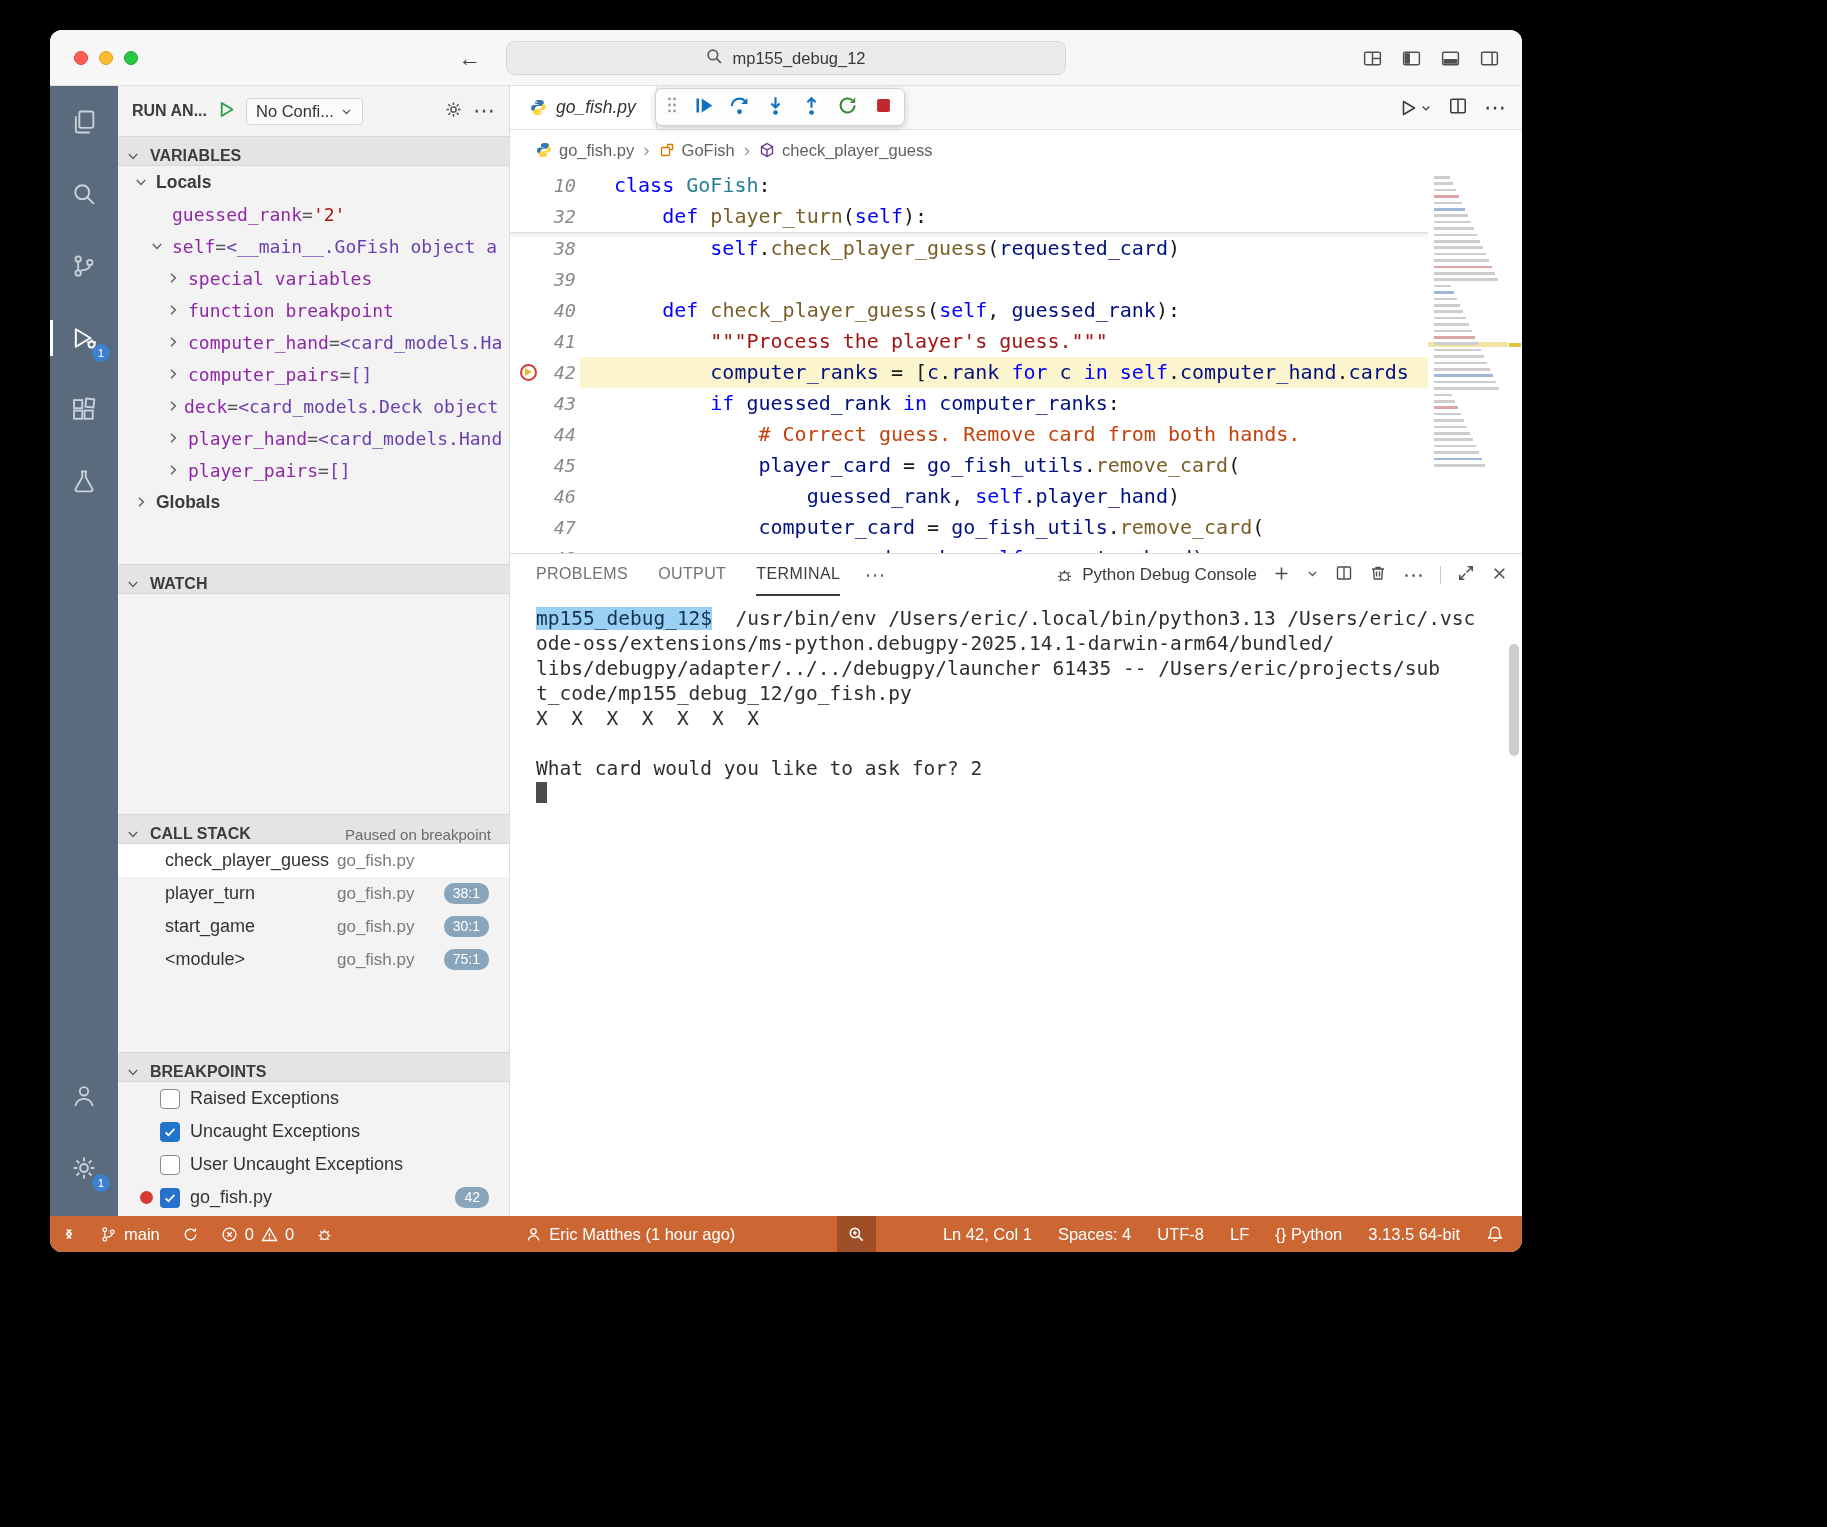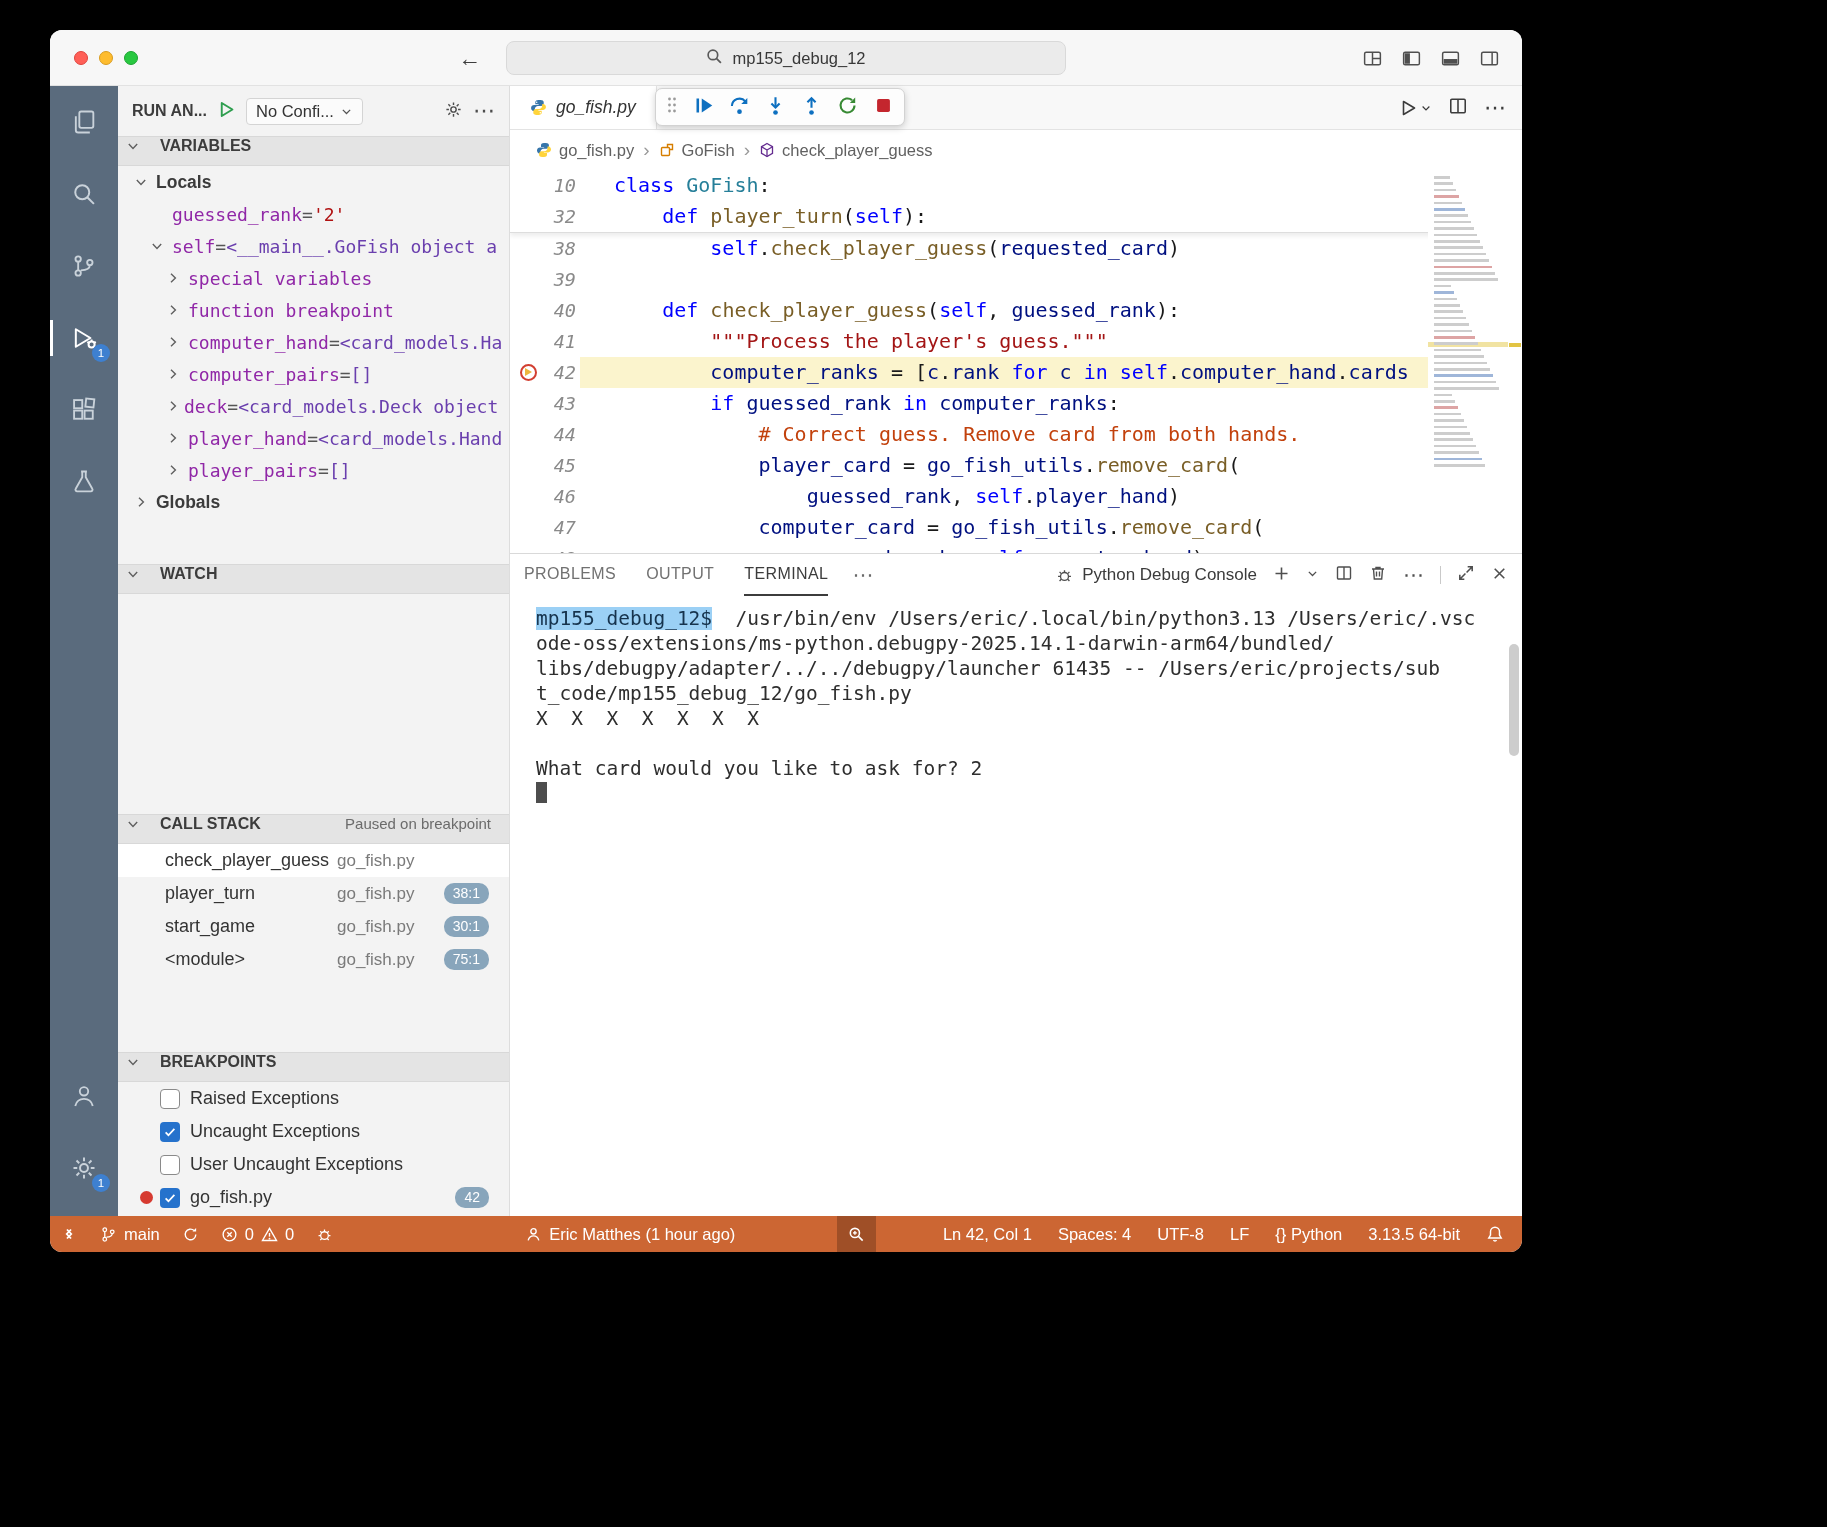--- a/index.html
+++ b/index.html
@@ -39,21 +39,21 @@
     width:18px; height:18px; font-size:11.5px; display:flex; align-items:center; justify-content:center; }
 
   
   .sidebar { width:392px; background:#f3f3f3; border-right:1px solid #ddd; display:flex; flex-direction:column; overflow:hidden; }
   .run-header { flex:0 0 50px; display:flex; align-items:center; padding:0 14px; gap:10px; }
   .run-title { font-size:16px; font-weight:700; color:#3c3c3c; white-space:nowrap; }
   .run-config { display:flex; align-items:center; gap:6px; font-size:16.5px; color:#333;
     border:1px solid #d4d4d4; border-radius:4px; background:#fbfbfb; padding:3px 9px; }
   .run-spacer { flex:1; }
   .sec-head { flex:0 0 30px; background:#e4e4e4; border-top:1px solid #d8d8d8; border-bottom:1px solid #d8d8d8;
-    display:flex; align-items:flex-start; padding:0 6px; gap:18px; font-size:16px; font-weight:700; color:#3c3c3c; }
+    display:flex; align-items:flex-end; padding:0 6px; gap:8px; font-size:16px; font-weight:700; color:#3c3c3c; }
   .sec-head .right { margin-left:auto; font-weight:400; font-size:15px; color:#6b6b6b; padding-right:12px; }
   .chev { width:18px; height:18px; display:inline-flex; align-items:center; justify-content:center; flex:0 0 18px; }
   .chev.down svg { transform:rotate(90deg); }
   .chev.none { visibility:hidden; }
 
   .tree-row { height:32px; display:flex; align-items:center; white-space:nowrap; overflow:hidden;
     font-family:"DejaVu Sans Mono",monospace; font-size:18px; }
   .tree-row .scope-name { font-family:"Liberation Sans",sans-serif; font-weight:700; font-size:17.5px; color:#3b3b3b; }
   .v-name { color:#9027a7; }
   .v-eq { color:#555; }
@@ -102,21 +102,21 @@
   .t-var { color:#001080; } .t-str { color:#a31515; } .t-cmt { color:#c2410c; } .t-pl { color:#1a1a1a; }
   .sticky { position:relative; z-index:2; background:#fff; border-bottom:1px solid #ddd;
     box-shadow:0 3px 5px rgba(0,0,0,.08); }
   .minimap { position:absolute; right:14px; top:0; bottom:0; width:80px; background:#fff; z-index:5; overflow:hidden; }
   .mm-hl { position:absolute; left:0; right:0; top:172px; height:5px; background:#f1e3a2; }
   .ruler { position:absolute; right:0; top:0; bottom:0; width:14px; background:#fff; z-index:6; }
   .ruler-mark { position:absolute; left:1px; right:1px; top:173px; height:4px; background:#e2c443; }
 
   
   .panel { flex:1; border-top:1px solid #d9d9d9; display:flex; flex-direction:column; background:#fff; min-height:0; }
-  .panel-head { flex:0 0 42px; display:flex; align-items:center; padding:0 14px 0 14px; }
+  .panel-head { flex:0 0 42px; display:flex; align-items:center; padding:0 14px 0 26px; }
   .ptab { font-size:16px; letter-spacing:.4px; color:#717171; margin-right:30px; height:42px;
     display:flex; align-items:center; border-bottom:2px solid transparent; }
   .ptab.active { color:#3c3c3c; border-bottom-color:#3c3c3c; }
   .phead-right { margin-left:auto; display:flex; align-items:center; gap:16px; color:#4f4f4f; }
   .console-label { font-size:17px; color:#3b3b3b; display:flex; align-items:center; gap:8px; }
   .psep { width:1px; height:18px; background:#c9c9c9; }
   .term { flex:1; position:relative; padding:10px 0 0 26px; font-family:"DejaVu Sans Mono",monospace;
     font-size:19.5px; line-height:25px; color:#2e2e2e; overflow:hidden; }
   .term-line { white-space:pre; }
   .prompt { background:#9bd0f5; color:#16334d; }

